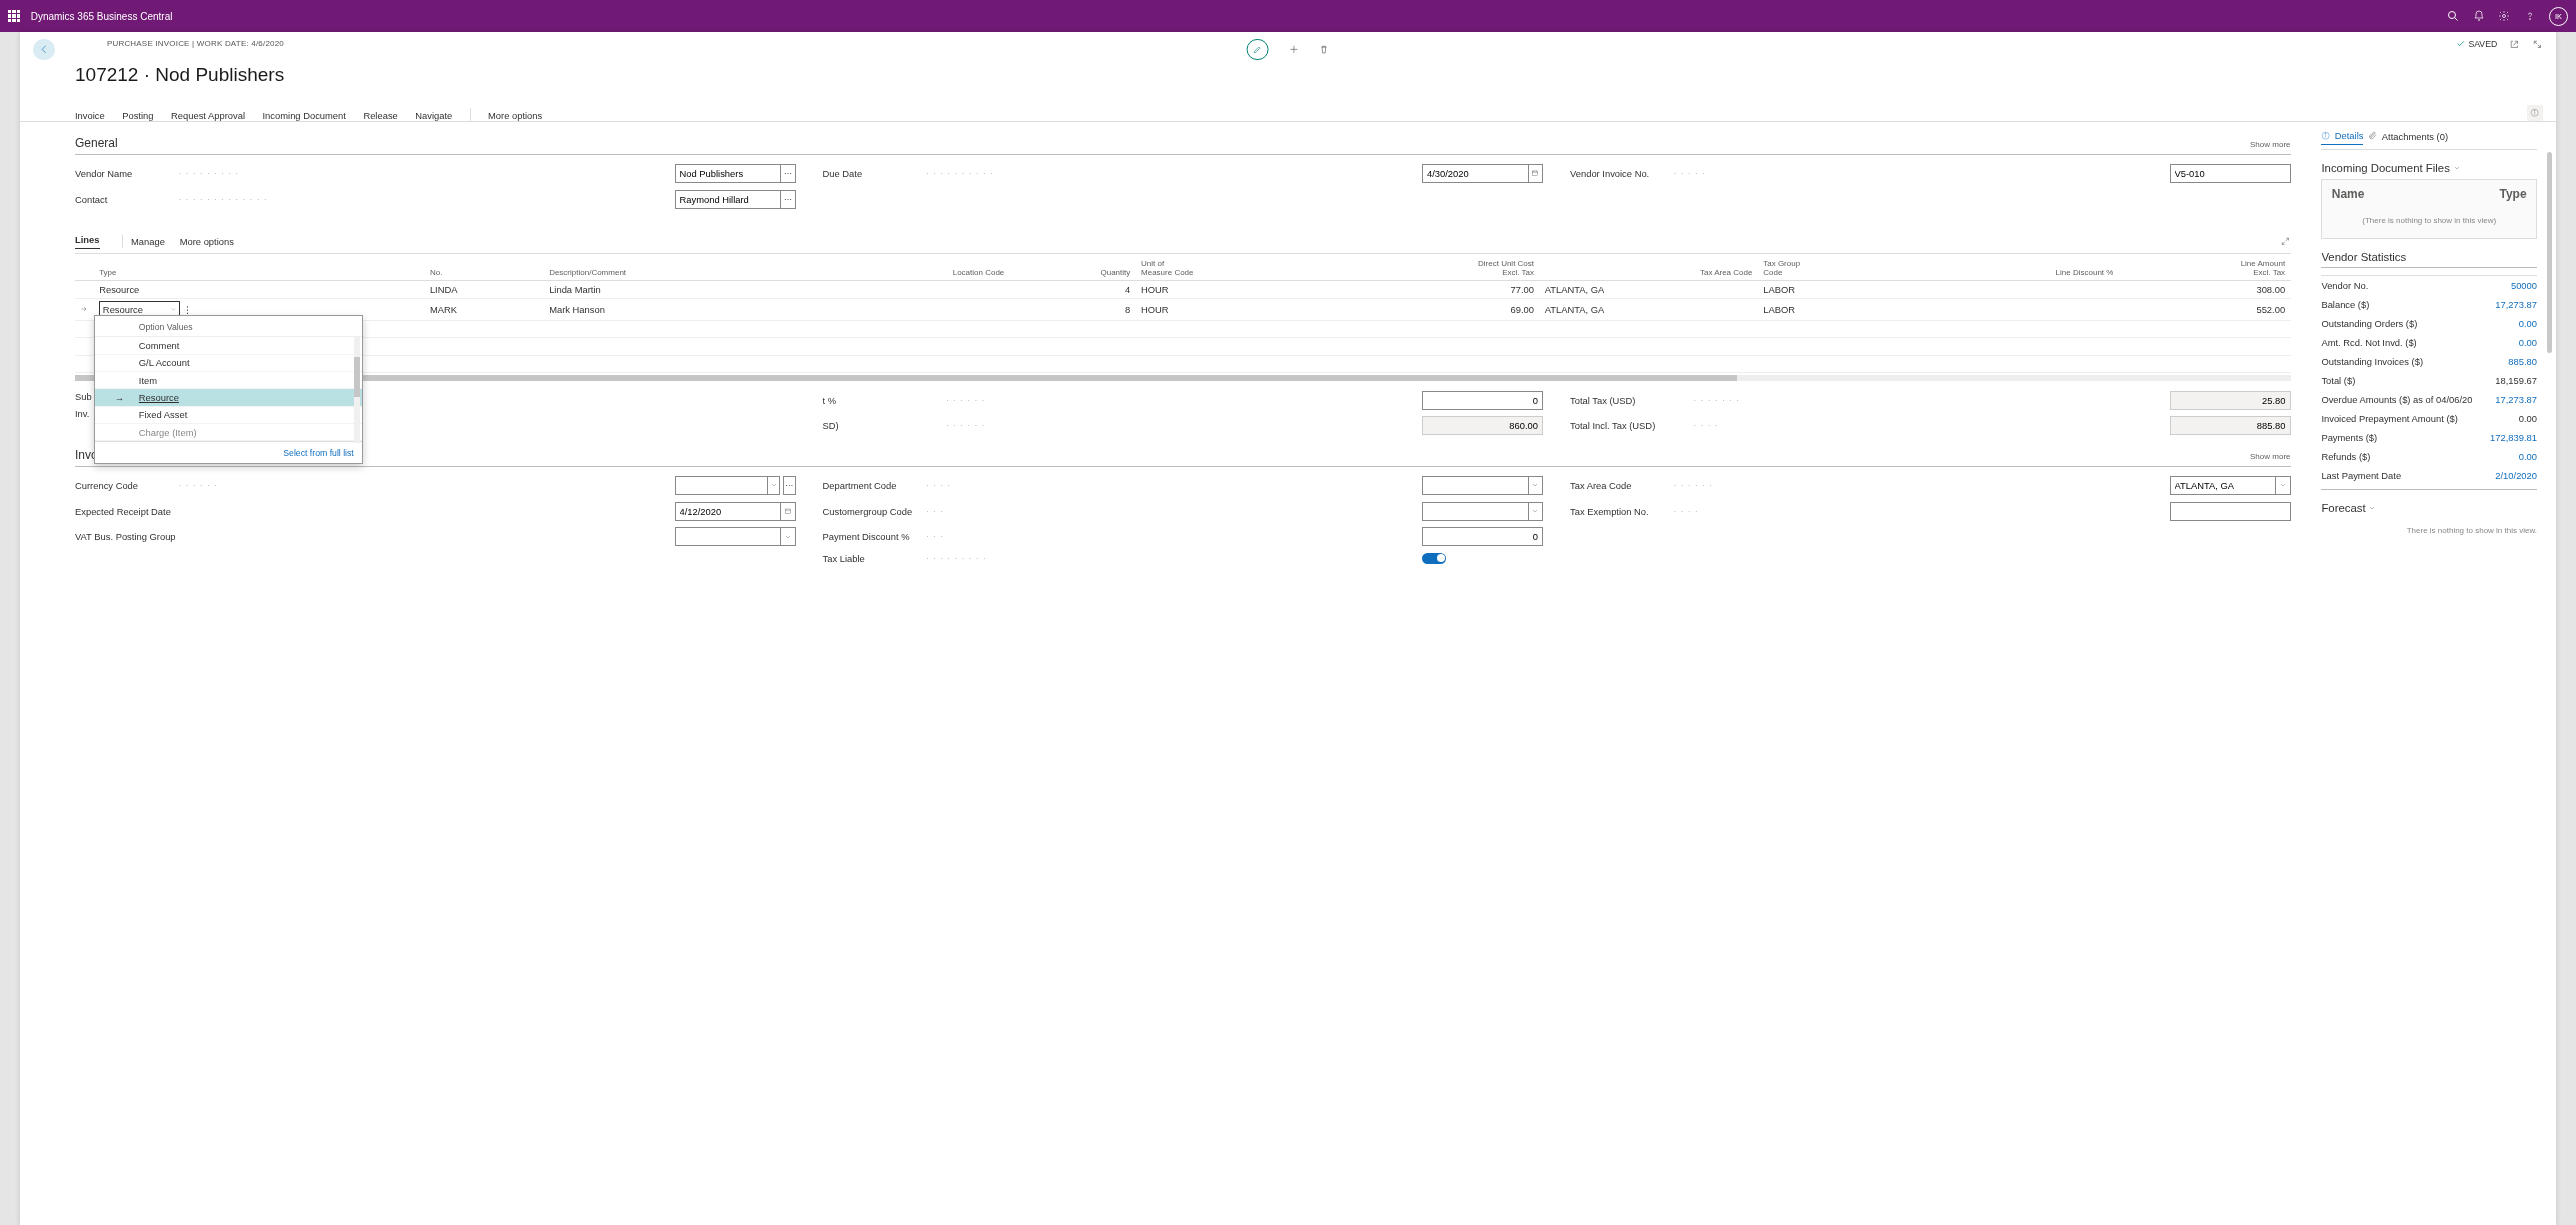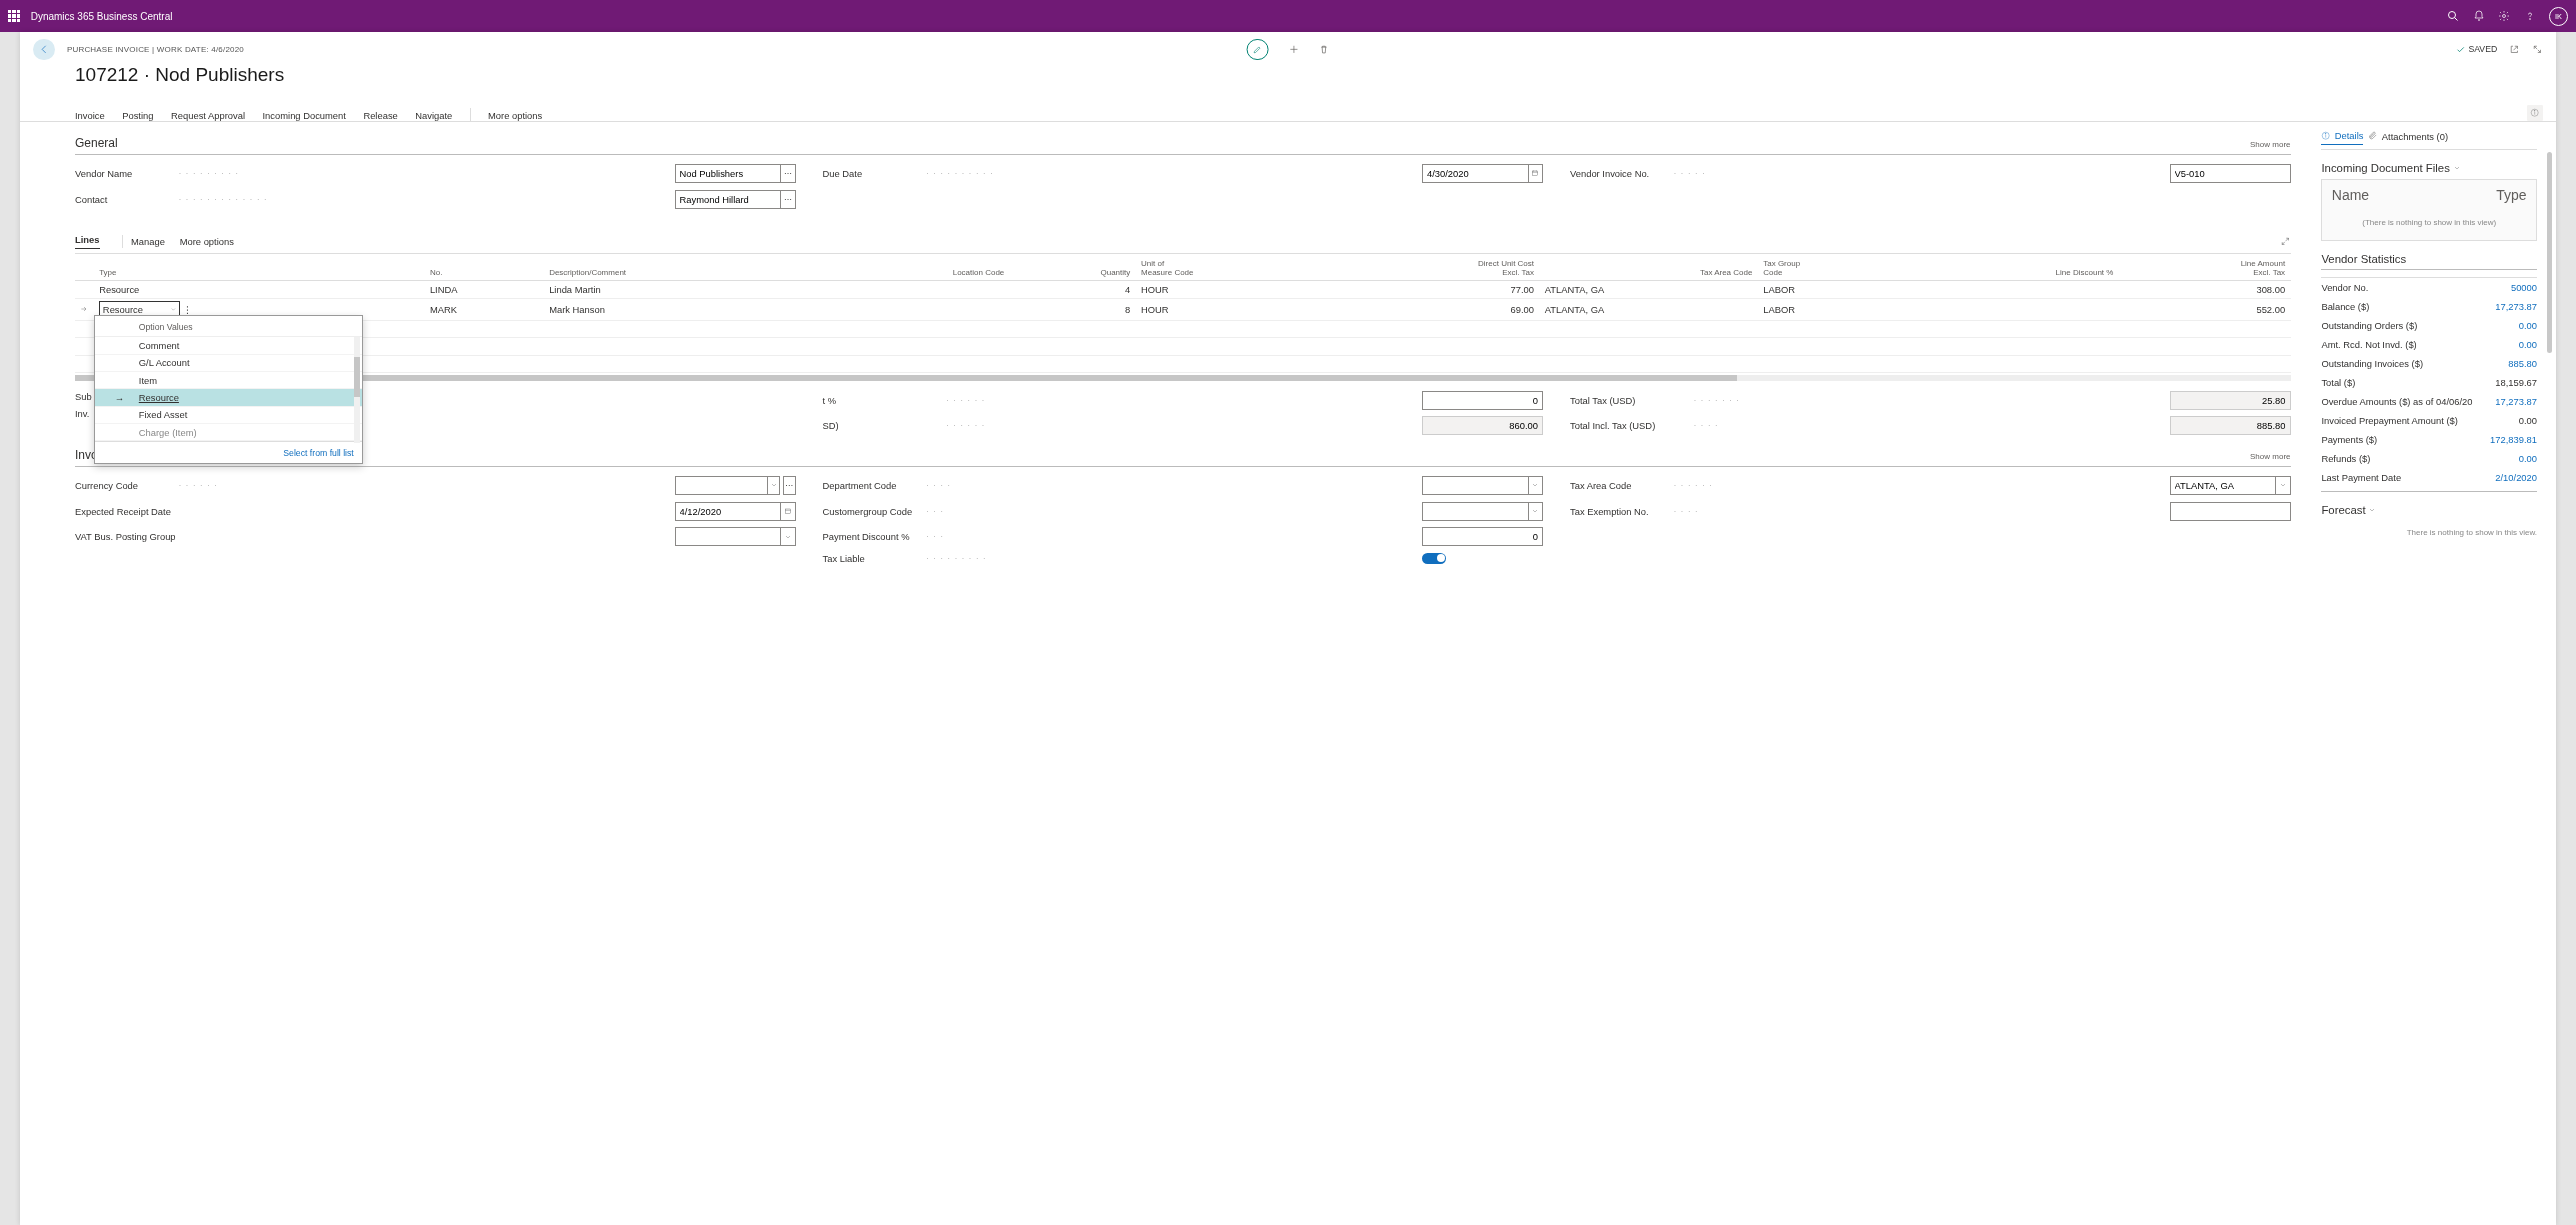--- a/index.html
+++ b/index.html
@@ -14,21 +14,21 @@
 .topbar-right { display: flex; align-items: center; gap: 13.4px; }
 .topbar-right .ticon { width: 12px; height: 12px; fill: #fff; stroke: #fff; cursor: pointer; }
 .avatar { width: 19px; height: 19px; border-radius: 50%; border: 0.7px solid #fff; display: flex; align-items: center; justify-content: center; font-size: 7.4px; }
 
 
 .page { background: #fff; margin: 0 20px; min-height: calc(100vh - 32px); position: relative; box-shadow: 0 0 5.4px rgba(0,0,0,.15); }
 .edge-l, .edge-r { position: fixed; top: 32px; bottom: 0; width: 20px; background: #e5e5e5; }
 .edge-l { left: 0; } .edge-r { right: 0; }
 
 
-.pagehdr { display: flex; align-items: center; padding: 6.7px 13.4px 0 13.4px; position: relative; }
+.pagehdr { display: flex; align-items: flex-start; padding: 6.7px 13.4px 0 13.4px; position: relative; gap: 40px; }
 .backcircle { width: 21.5px; height: 21.5px; border-radius: 50%; background: #d9ebf3; display:flex; align-items:center; justify-content:center; cursor:pointer; margin-right: 12px; }
 .backcircle svg { width:10.7px; height:10.7px; stroke:#106ebe; fill:none; stroke-width:1.5; }
 .crumb { font-size: 8px; color: #555; letter-spacing:0.2px; }
 .hdr-actions { position:absolute; left:50%; transform:translateX(-50%); display:flex; gap:20px; align-items:center; }
 .iconcircle { width:21.5px; height:21.5px; border:0.7px solid #008272; border-radius:50%; display:flex; align-items:center; justify-content:center; cursor:pointer; }
 .iconcircle svg { width:9.4px; height:9.4px; stroke:#008272; fill:none; stroke-width:1.5; }
 .hdr-ico { width:10.7px; height:10.7px; stroke:#605e5c; fill:none; stroke-width:1.5; cursor:pointer; }
 .hdr-right { margin-left:auto; display:flex; align-items:center; gap:12px; font-size:8.7px; color:#333; }
 .saved { display:flex; align-items:center; gap:2.7px; }
 .saved svg { width:9.4px; height:9.4px; stroke:#008272; fill:none; stroke-width:2; }
@@ -103,21 +103,21 @@
 
 
 .side-tabs { display:flex; gap:5px; border-bottom:0.7px solid #ddd; padding-bottom:4px; }
 .side-tabs .t { font-size:9.4px; display:flex; align-items:center; gap:4px; cursor:pointer; padding-bottom:2.7px;}
 .side-tabs .t.active { border-bottom:1.3px solid #106ebe; color:#106ebe;}
 .side-tabs svg { width:9.4px; height:9.4px; stroke:currentColor; fill:none;}
 
 .side-sect { font-size:11.4px; font-weight:400; padding:12px 0 5.4px; display:flex; align-items:center; }
 .side-sect svg { width:8px; height:8px; margin-left:2.7px; stroke:#333; fill:none;}
 .filebox { border:0.7px solid #ddd; background:#fafafa; padding:6.7px 9.4px; }
-.filebox .cols { display:flex; font-size:14px; color:#605e5c; }
+.filebox .cols { display:flex; font-size:12px; color:#605e5c;font-weight:bold; }
 .filebox .cols span:first-child{flex:1;}
 .filebox .empty { text-align:center; font-size:8px; color:#888; padding:14.8px 0 6.7px;}
 
 .stats { border-top:0.7px solid #ddd; margin-top:6.7px; }
 .statrow { display:flex; padding:4px 0; font-size:9.4px;}
 .statrow .k { flex:1; color:#323130;}
 .statrow .v { text-align:right; }
 .statrow .v.link { color:#106ebe; cursor:pointer; }
 
 .toggle { width:24px; height:10.7px; background:#106ebe; border-radius:6.7px; position:relative; cursor:pointer;}

